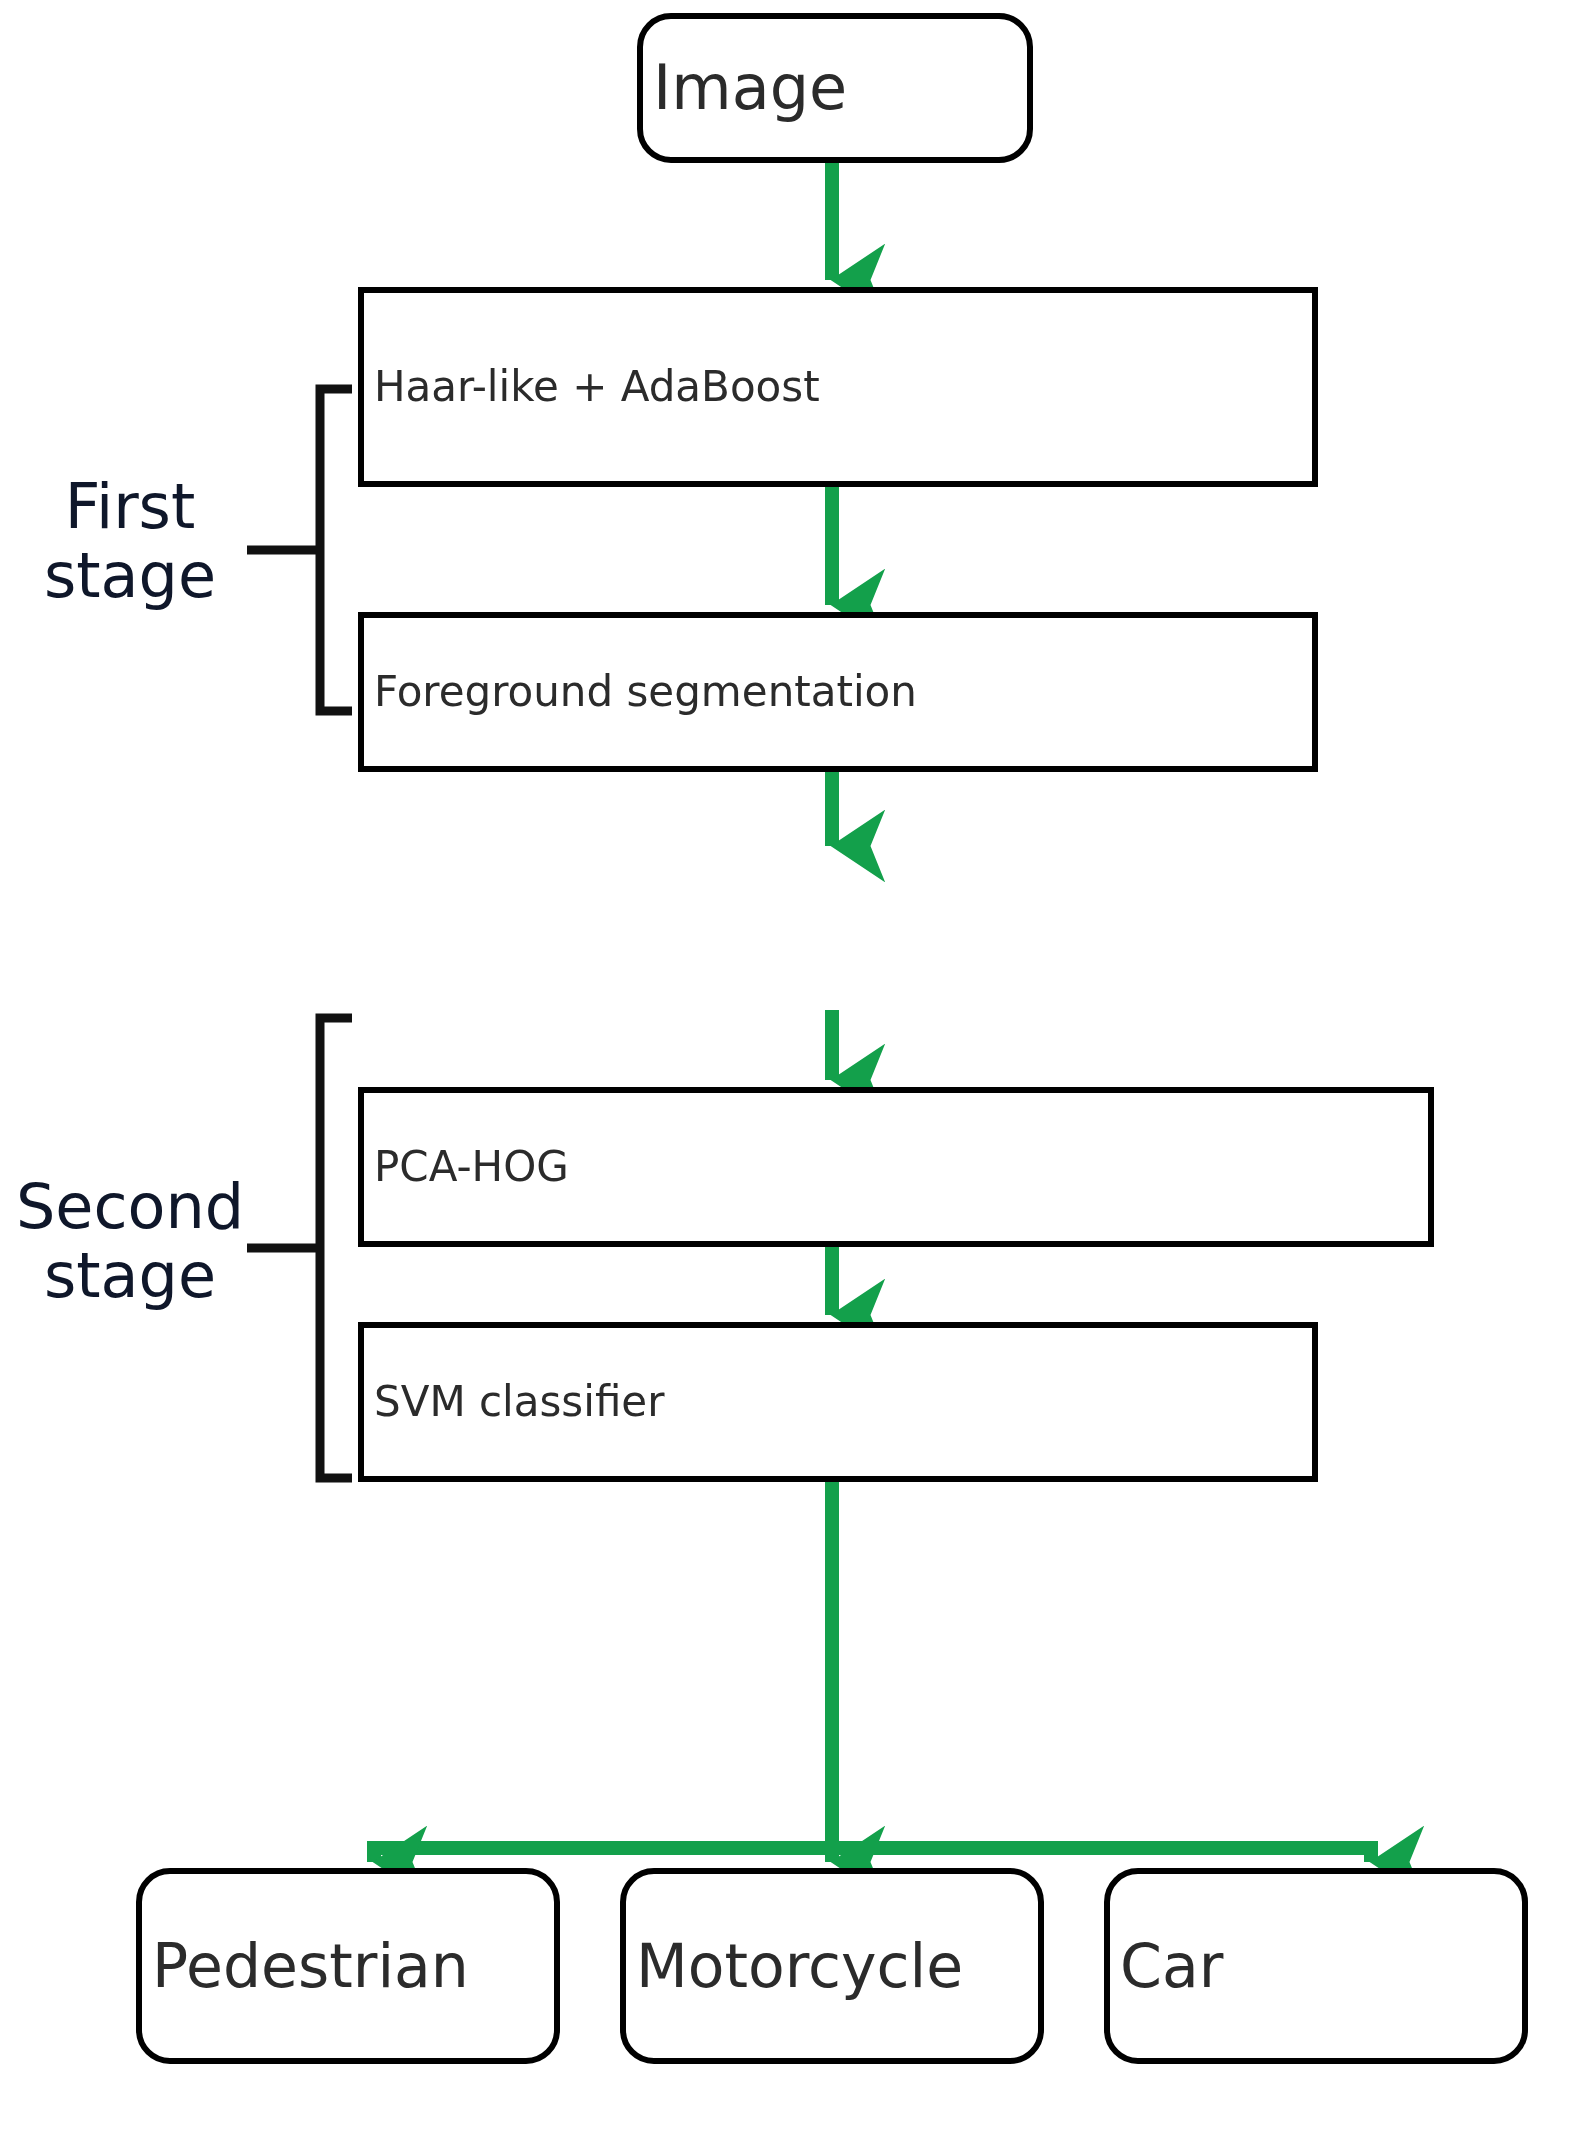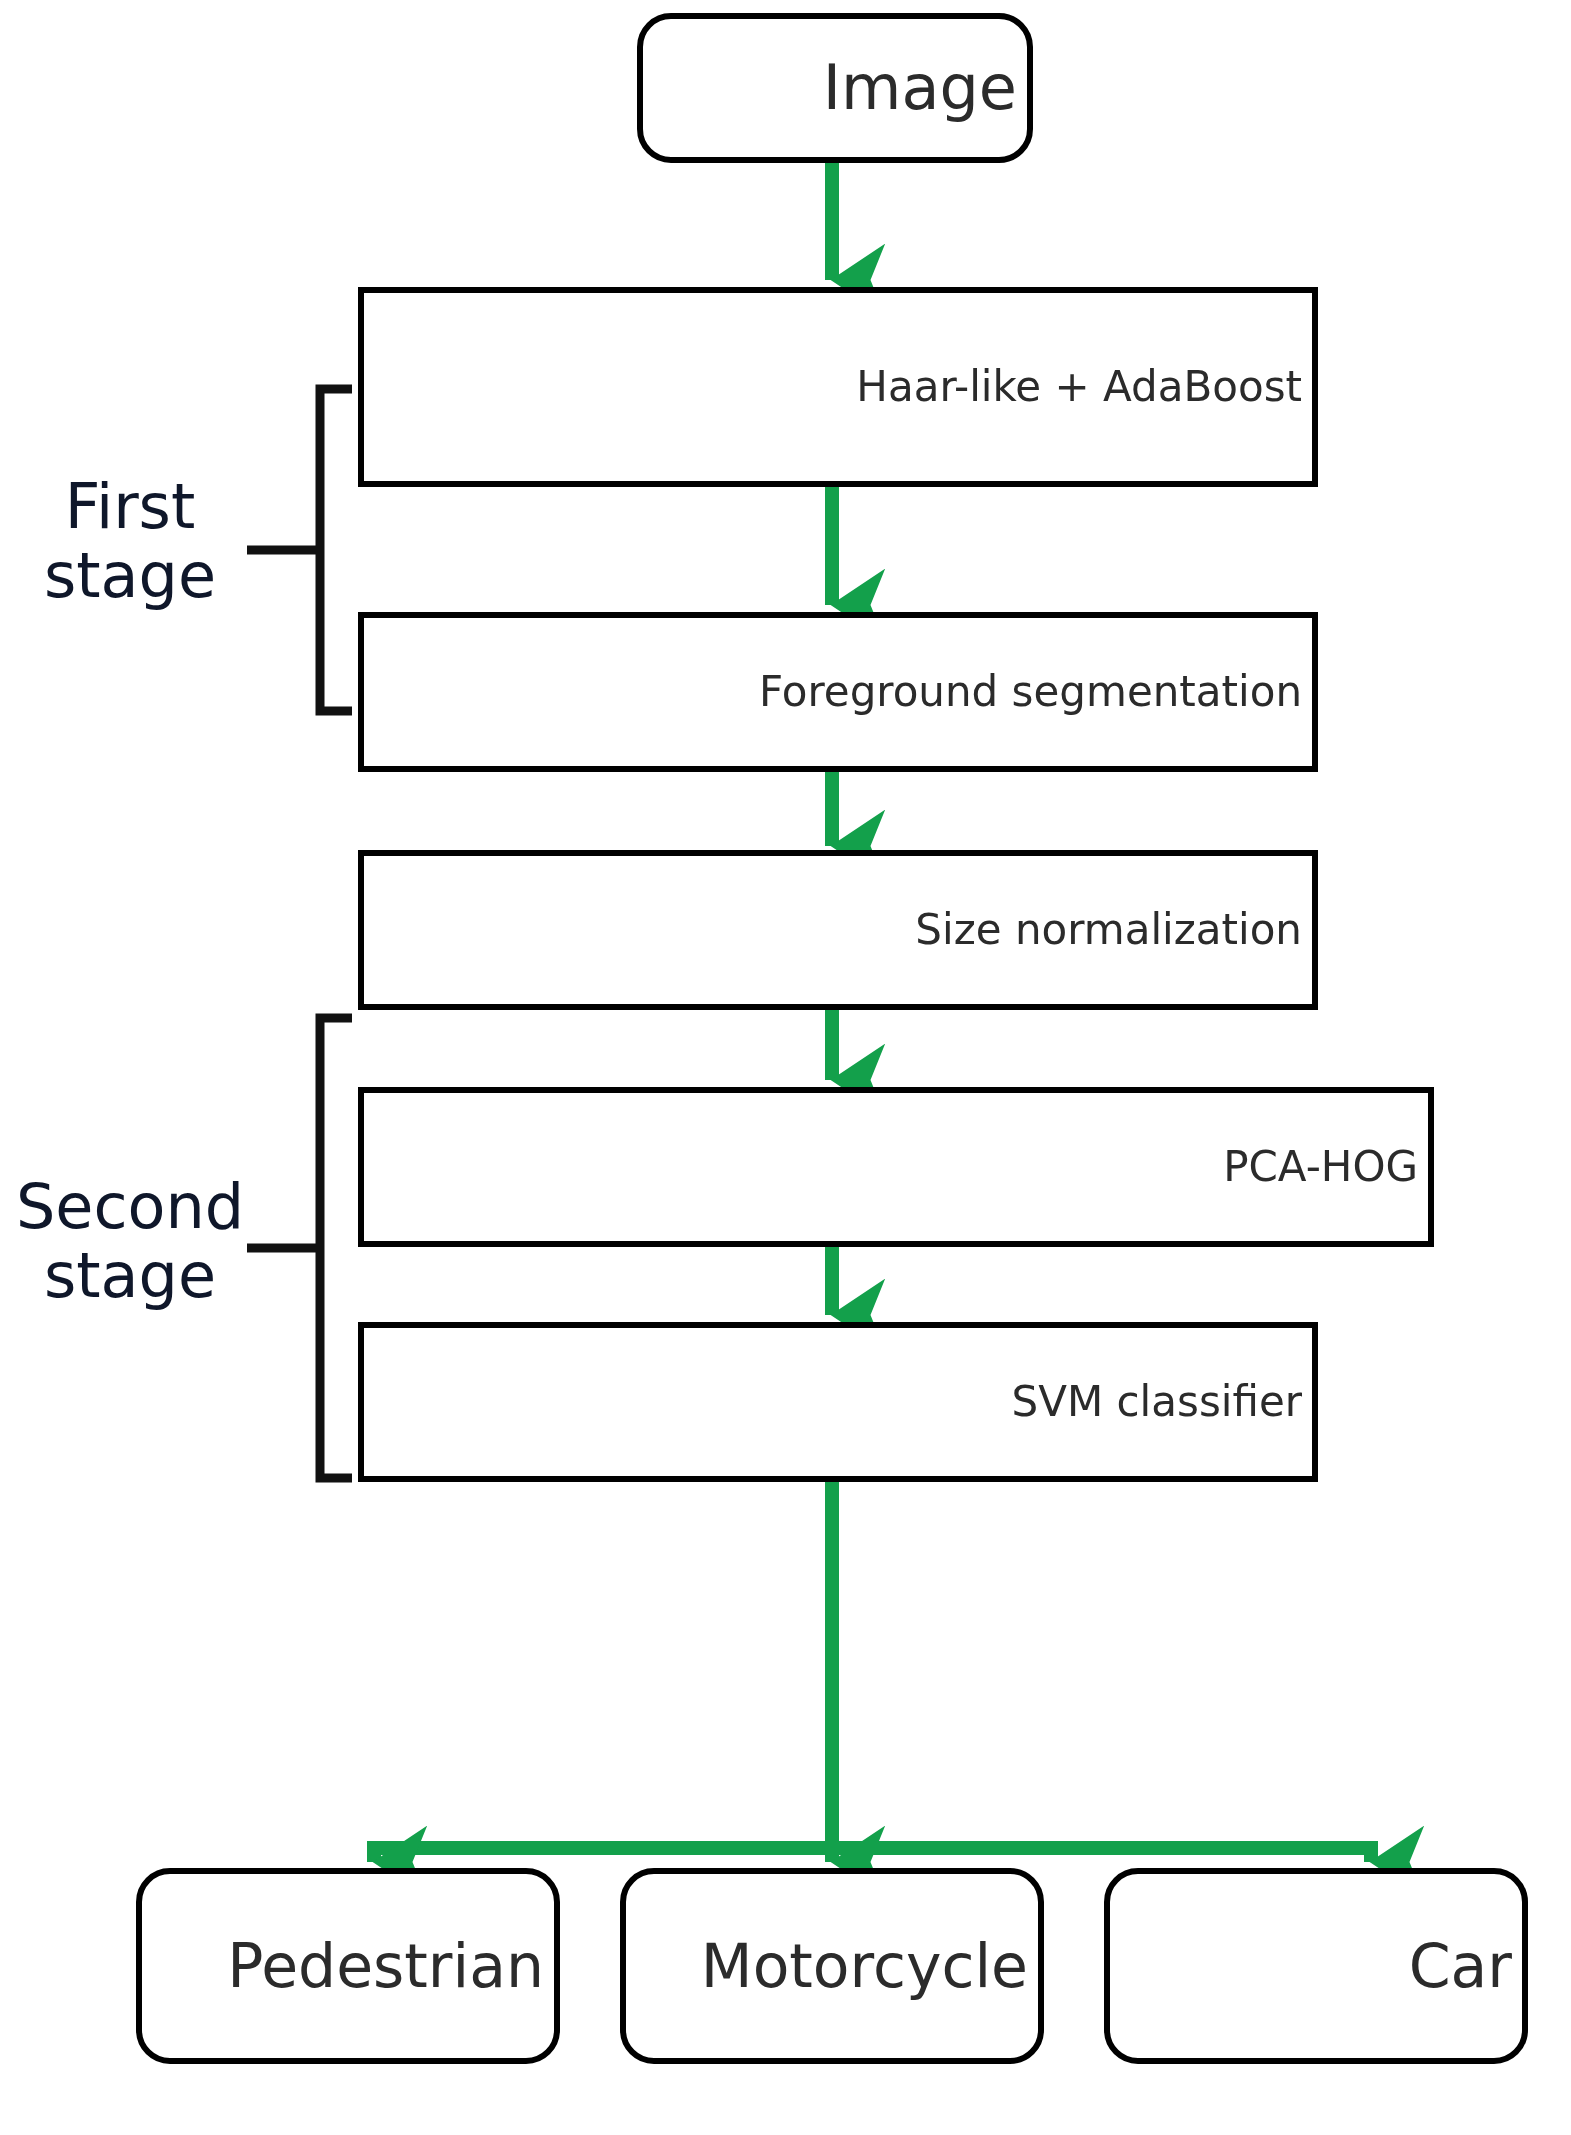--- a/index.html
+++ b/index.html
@@ -7,21 +7,21 @@
     width:1571px;height:2135px;background:#ffffff;
     font-family:"DejaVu Sans","Liberation Sans",sans-serif;
     position:relative;overflow:hidden;
   }
   #stage{position:absolute;left:0;top:0;width:1571px;height:2135px;}
   svg#wires{position:absolute;left:0;top:0;width:1571px;height:2135px;pointer-events:none;}
 
   .node{
     position:absolute;box-sizing:border-box;
     background:#ffffff;border:6px solid #000000;
-    display:flex;align-items:center;justify-content:flex-end;
+    display:flex;align-items:center;justify-content:flex-start;
     color:#2b2b2b;text-align:center;line-height:1.05;
     z-index:3;
   }
   .node.rounded{border-radius:34px;}
   .node .lbl{display:block;padding:0 10px;white-space:nowrap;}
 
   
   #n-haar,#n-fore,#n-size,#n-pca,#n-svm{font-size:42px;}
   
   #n-image{font-size:62px;}
@@ -69,23 +69,20 @@
   </div>
 
   <div class="node" id="n-haar" style="left:358px;top:287px;width:960px;height:200px;">
     <span class="lbl">Haar-like + AdaBoost</span>
   </div>
 
   <div class="node" id="n-fore" style="left:358px;top:612px;width:960px;height:160px;">
     <span class="lbl">Foreground segmentation</span>
   </div>
 
-  <div class="node" id="n-size" style="left:358px;top:850px;width:960px;height:160px;">
-    <span class="lbl">Size normalization</span>
-  </div>
 
   <div class="node" id="n-pca" style="left:358px;top:1087px;width:1076px;height:160px;">
     <span class="lbl">PCA-HOG</span>
   </div>
 
   <div class="node" id="n-svm" style="left:358px;top:1322px;width:960px;height:160px;">
     <span class="lbl">SVM classifier</span>
   </div>
 
   <div class="node rounded" id="n-ped" style="left:136px;top:1868px;width:424px;height:196px;">

